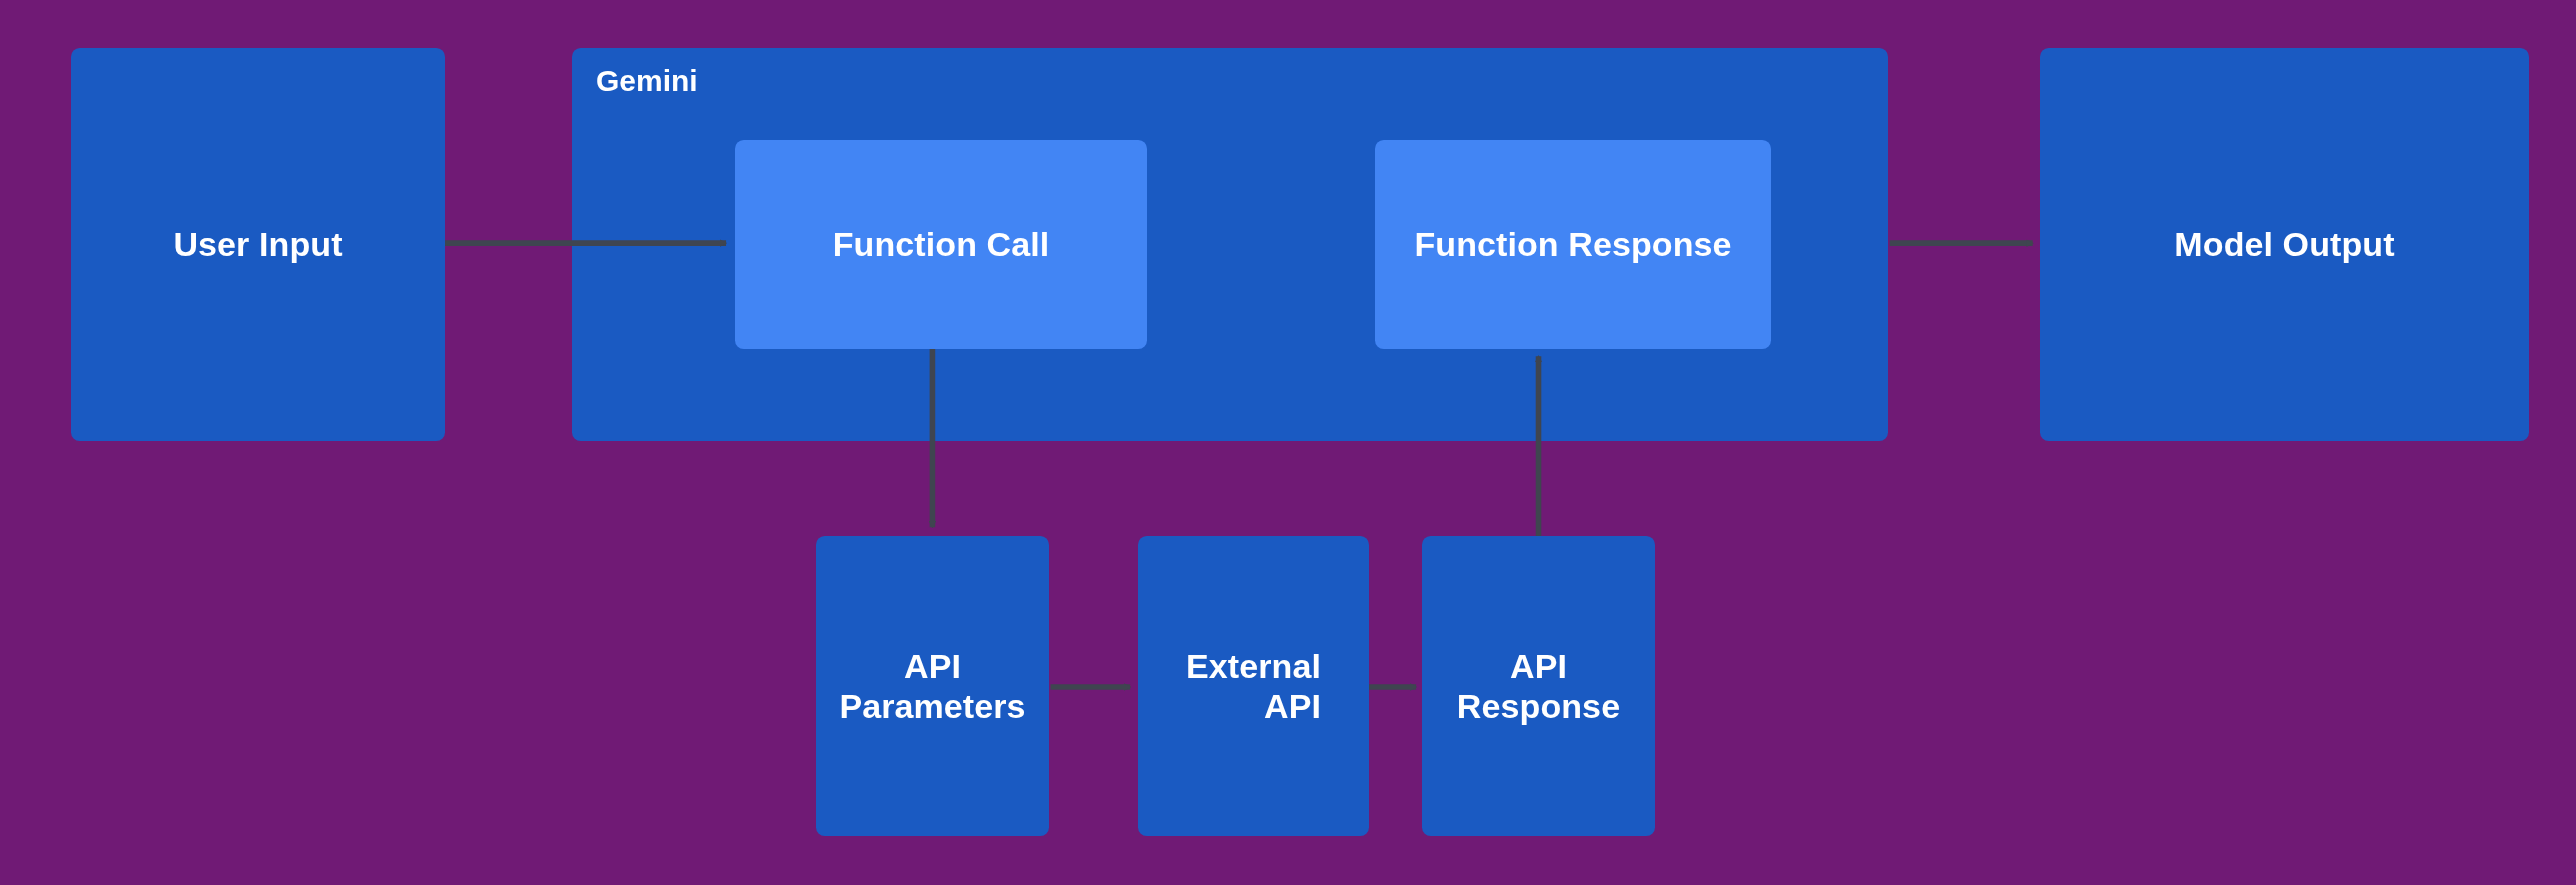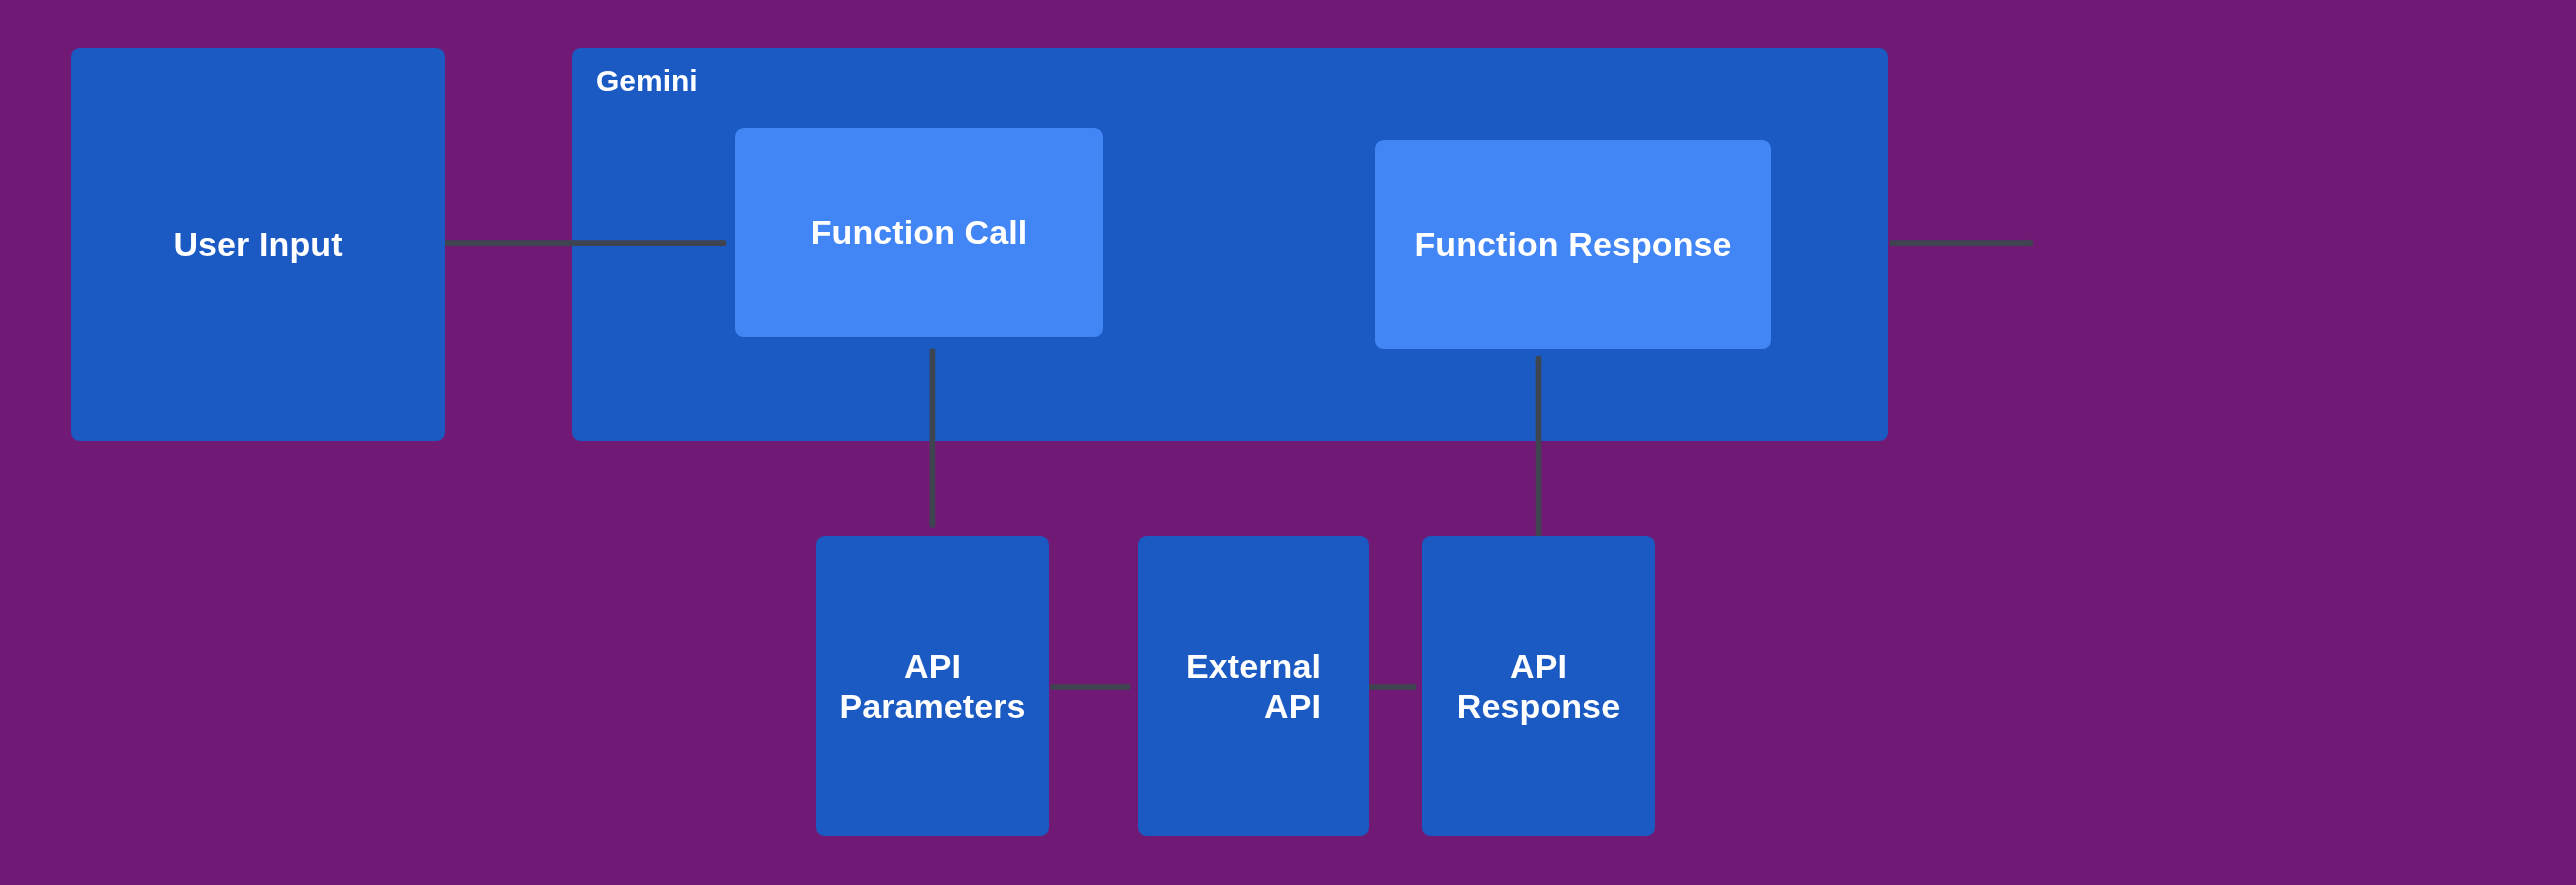--- a/index.html
+++ b/index.html
@@ -107,28 +107,31 @@
 
     <g>
       <line x1="2475" y1="1100" x2="2475" y2="573" stroke="#3f4550" stroke-width="9" marker-end="url(#ah-u)"></line>
     </g>
   </svg>
 
   <div class="node node-dark" style="left:47px; top:48px; width:374px; height:393px;margin-left:24px;">
     <span class="node-label">User Input</span>
   </div>
 
-  <div class="node node-light" style="left:735px; top:128px; width:368px; height:209px;">
+  <div class="node node-light" style="left:735px; top:140px; width:412px; height:209px;">
     <span class="node-label">Function Call</span>
   </div>
 
   <div class="node node-light" style="left:1341px; top:140px; width:396px; height:209px;margin-left:34px;">
     <span class="node-label">Function Response</span>
   </div>
 
+  <div class="node node-dark" style="left:2040px; top:48px; width:489px; height:393px;">
+    <span class="node-label">Model Output</span>
+  </div>
 
   <div class="node node-dark" style="left:816px; top:536px; width:233px; height:300px;">
     <span class="node-label">API
 Parameters</span>
   </div>
 
   <div class="node node-dark" style="left:1138px; top:536px; width:231px; height:300px;text-align:right;">
     <span class="node-label">External
 API</span>
   </div>

